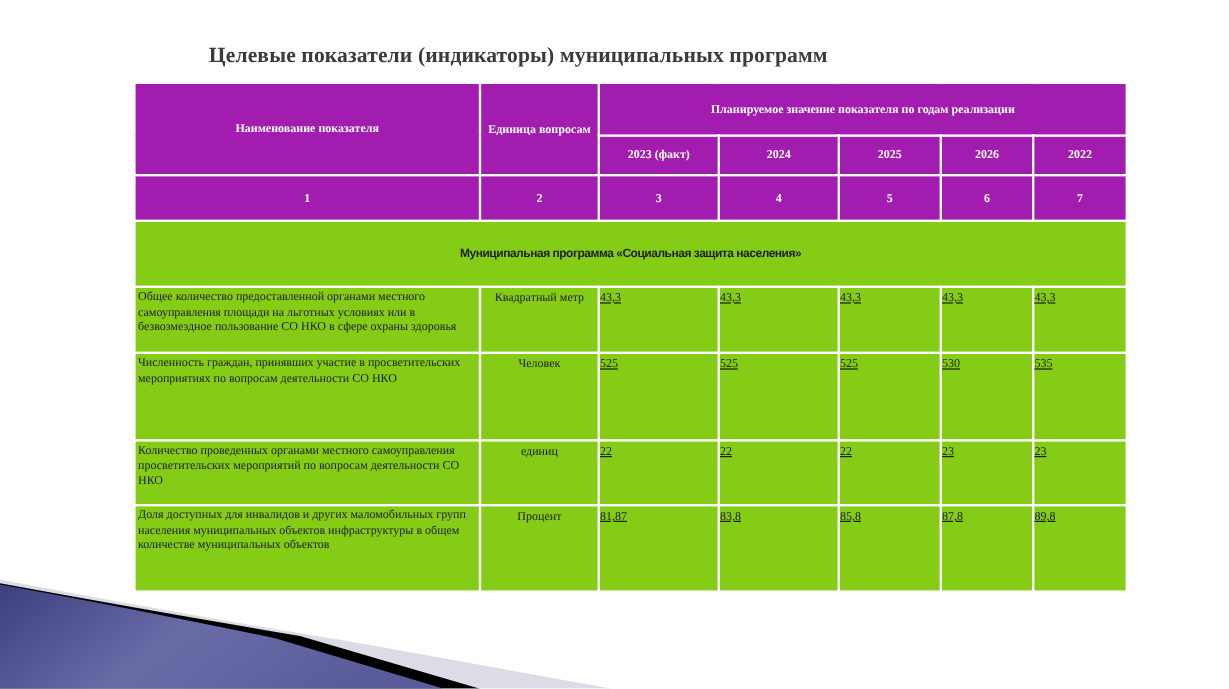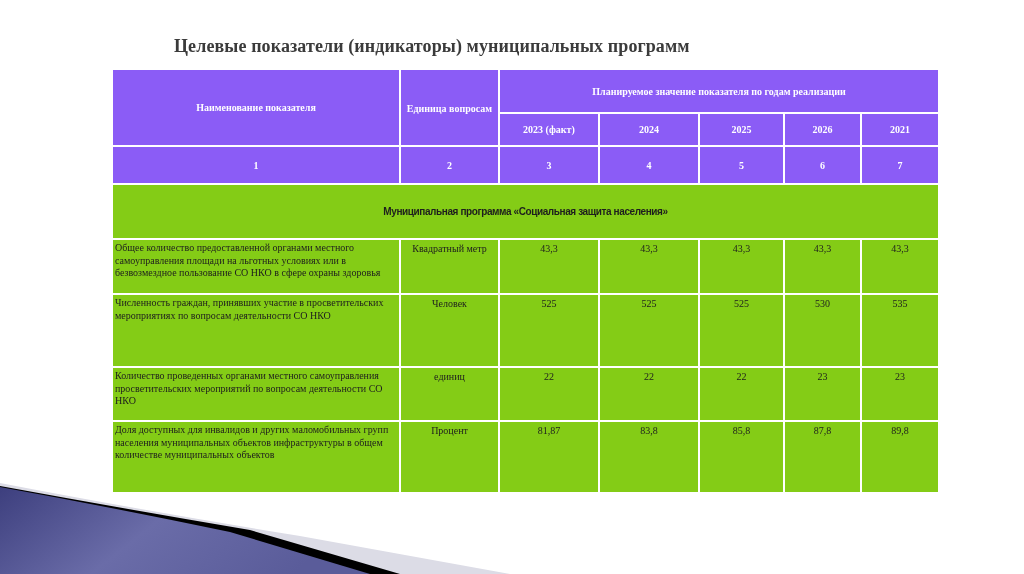--- a/index.html
+++ b/index.html
@@ -18,32 +18,32 @@
     border-collapse:collapse; table-layout:fixed;
     width:827px;
   }
   table.grid td {
     border:2px solid #ffffff;
     padding:0; font-size:10px; color:#1e1e1e;
     background:#84cc16;
     vertical-align:top;
   }
   table.grid td.h {
-    background:#8b5cf6; color:#ffffff; font-weight:bold;
+    background:#a21caf; color:#ffffff; font-weight:bold;
     text-align:center; vertical-align:middle; font-size:10px;
   }
   td.prog {
     text-align:center; vertical-align:middle !important;
     font-weight:bold; font-size:12.5px; color:#111;
     font-family:"Liberation Sans Narrow","Liberation Sans", sans-serif;
     letter-spacing:-0.4px;
   }
   td.name { text-align:left; padding:2px 2px 0 2px !important; line-height:12.6px; }
   td.unit { text-align:center; padding-top:3px !important; }
-  td.val { text-align:center; padding-top:3px !important; }
+  td.val { padding-top:3px !important;text-decoration:underline; }
   .swoosh { position:absolute; left:0; top:0; width:1024px; height:574px; pointer-events:none; }
 </style>
 </head>
 <body>
 
 <div class="title">Целевые показатели (индикаторы) муниципальных программ</div>
 
 <table class="grid">
   <colgroup>
     <col style="width:288px">
@@ -58,21 +58,21 @@
       <tr style="height:44px">
     <td class="h" rowspan="2">Наименование показателя</td>
     <td class="h" rowspan="2" style="vertical-align:top;padding-top:33px;white-space:nowrap;">Единица вопросам</td>
     <td class="h" colspan="5" style="vertical-align:top;padding-top:16px;">Планируемое значение показателя по годам реализации</td>
   </tr>
   <tr style="height:33px">
     <td class="h">2023 (факт)</td>
     <td class="h">2024</td>
     <td class="h">2025</td>
     <td class="h">2026</td>
-    <td class="h">2021</td>
+    <td class="h">2022</td>
   </tr>
   <tr style="height:38px">
     <td class="h">1</td>
     <td class="h">2</td>
     <td class="h">3</td>
     <td class="h">4</td>
     <td class="h">5</td>
     <td class="h">6</td>
     <td class="h">7</td>
   </tr>

